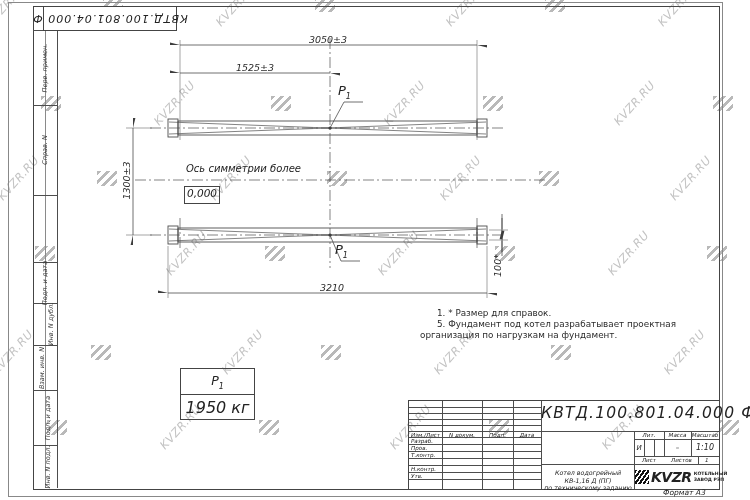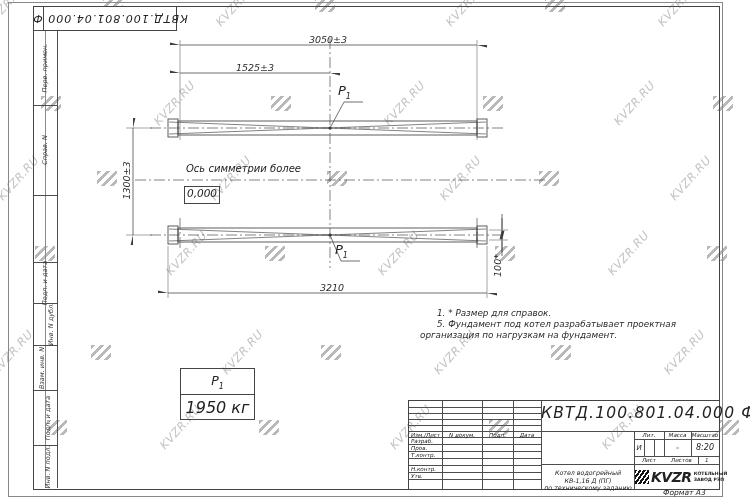--- a/index.html
+++ b/index.html
@@ -17,21 +17,21 @@
   .frame{border:1px solid #666;z-index:2;}
   .vline,.hline{background:#4d4d4d;z-index:3;}
   .tline{background:#8a8a8a;z-index:3;}
   
   .dim{font-style:italic;font-size:9.5px;color:#2a2a2a;text-align:center;z-index:5;white-space:nowrap;}
   .rot90{transform:rotate(-90deg);}
   .margin-sec{display:flex;align-items:center;justify-content:center;z-index:4;}
   .margin-sec span{transform:rotate(-90deg);white-space:nowrap;font-style:italic;
                    font-size:6.5px;color:#333;}
   svg{z-index:4;}
-  .notes{font-style:italic;font-size:8.8px;line-height:10.9px;color:#2a2a2a;z-index:5;}
+  .notes{font-size:8.8px;line-height:10.9px;color:#2a2a2a;z-index:5;}
   .notes p{margin:0;text-indent:17px;}
   
   .tb-label{position:absolute;font-style:italic;font-size:5.6px;color:#222;white-space:nowrap;z-index:6;}
   .tb-center{text-align:center;}
   .cell-line{position:absolute;background:#4d4d4d;z-index:5;}
 </style>
 </head>
 <body>
 
 <div id="wm-layer" class="abs">
@@ -253,21 +253,21 @@
   <div class="abs it tb-center" style="left:134px;top:68px;width:90px;font-size:6.3px;line-height:7.5px;">
     <div>Котел водогрейный КВ-1,16 Д (ПГ)</div>
     <div>по техническому заданию</div>
   </div>
 
   <div class="tb-label tb-center" style="left:225px;top:31px;width:30px;">Лит.</div>
   <div class="tb-label tb-center" style="left:255px;top:31px;width:27px;">Масса</div>
   <div class="tb-label tb-center" style="left:282px;top:31px;width:28px;">Масштаб</div>
   <div class="tb-label tb-center it" style="left:225px;top:43px;width:10px;font-size:7px;">И</div>
   <div class="tb-label tb-center" style="left:255px;top:43px;width:27px;font-size:7px;">–</div>
-  <div class="tb-label tb-center it" style="left:282px;top:42px;width:28px;font-size:8px;">8:20</div>
+  <div class="tb-label tb-center it" style="left:282px;top:42px;width:28px;font-size:8px;">1:10</div>
   <div class="tb-label tb-center" style="left:225px;top:56px;width:30px;">Лист</div>
   <div class="tb-label" style="left:262px;top:56px;">Листов</div>
   <div class="tb-label" style="left:296px;top:56px;">1</div>
 
   <div class="abs" style="left:226px;top:64px;width:84px;height:23px;display:flex;align-items:center;gap:2px;">
     <div style="width:14px;height:14px;background:#111;flex:none;
                 -webkit-mask:none;position:relative;overflow:hidden;">
       <div style="position:absolute;inset:0;background:repeating-linear-gradient(125deg,transparent 0 2px,#fff 2px 3.5px);"></div>
     </div>
     <div class="it" style="font-weight:bold;font-size:14px;letter-spacing:-0.5px;flex:none;">KVZR</div>

